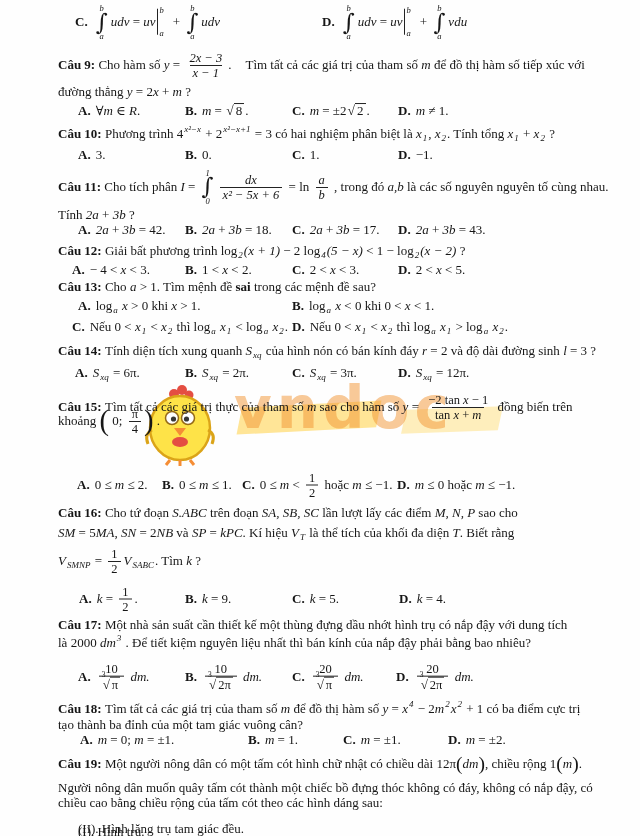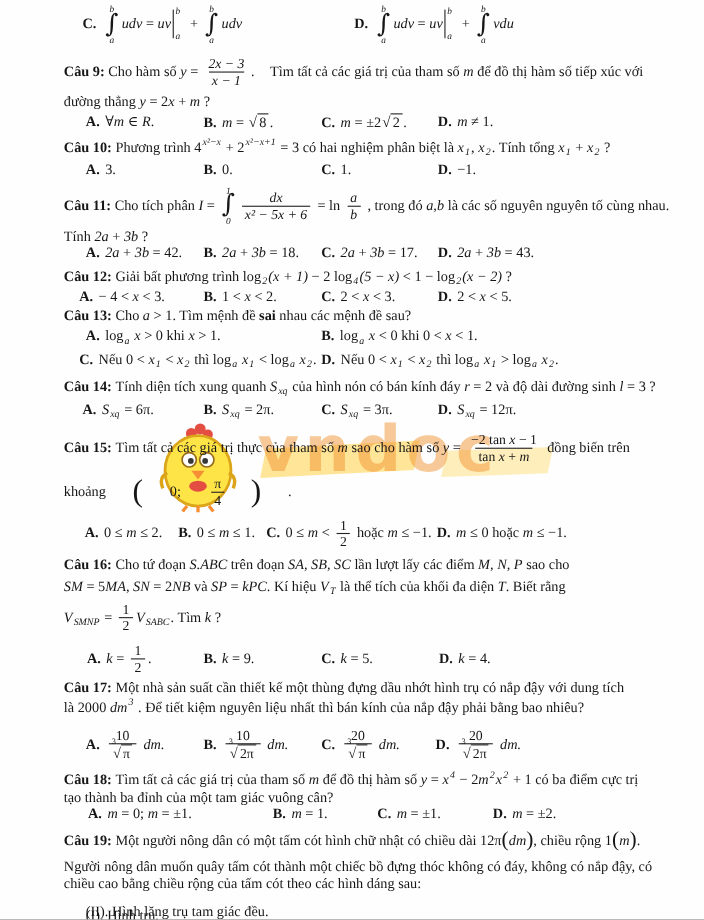--- a/index.html
+++ b/index.html
@@ -101,27 +101,27 @@
       <div class="line" style="top: 48px; height: 34px; left: 58px;"><span class="bld">Câu 9: </span><span class="t">Cho hàm số </span><span class="mth">y</span><span class="t"> = </span><span class="frac"><span class="num"><span class="mth">2x − 3</span></span><span class="den"><span class="mth">x − 1</span></span></span><span class="t">.</span><span class="" style="display: inline-block; width: 14px;"></span><span class="t">Tìm tất cả các giá trị của tham số </span><span class="mth">m</span><span class="t"> để đồ thị hàm số tiếp xúc với</span></div>
       <div class="line" style="top: 84px; height: 16px; left: 58px;"><span class="t">đường thẳng </span><span class="mth">y</span><span class="t"> = 2</span><span class="mth">x</span><span class="t"> + </span><span class="mth">m</span><span class="t"> ?</span></div>
       <div class="line optrow" style="top: 100px; height: 22px;"><span class="opt" style="left: 78px;"><span class="bld olbl">A.</span><span class="mth">∀m</span><span class="t"> ∈ </span><span class="mth">R</span><span class="t">.</span></span><span class="opt" style="left: 185px;"><span class="bld olbl">B.</span><span class="mth">m</span><span class="t"> = </span><span class="rad"><span class="rsg">√</span><span class="rbd">8</span></span><span class="t">.</span></span><span class="opt" style="left: 292px;"><span class="bld olbl">C.</span><span class="mth">m</span><span class="t"> = ±2</span><span class="rad"><span class="rsg">√</span><span class="rbd">2</span></span><span class="t">.</span></span><span class="opt" style="left: 398px;"><span class="bld olbl">D.</span><span class="mth">m</span><span class="t"> ≠ 1.</span></span></div>
       <div class="line" style="top: 123px; height: 22px; left: 58px;"><span class="bld">Câu 10: </span><span class="t">Phương trình 4</span><span class="su">x²−x</span><span class="t"> + 2</span><span class="su">x²−x+1</span><span class="t"> = 3 có hai nghiệm phân biệt là </span><span class="mth">x</span><span class="sb">1</span><span class="t">, </span><span class="mth">x</span><span class="sb">2</span><span class="t">. Tính tổng </span><span class="mth">x</span><span class="sb">1</span><span class="t"> + </span><span class="mth">x</span><span class="sb">2</span><span class="t"> ?</span></div>
       <div class="line optrow" style="top: 148px; height: 14px;"><span class="opt" style="left: 78px;"><span class="bld olbl">A.</span><span class="t">3.</span></span><span class="opt" style="left: 185px;"><span class="bld olbl">B.</span><span class="t">0.</span></span><span class="opt" style="left: 292px;"><span class="bld olbl">C.</span><span class="t">1.</span></span><span class="opt" style="left: 398px;"><span class="bld olbl">D.</span><span class="t">−1.</span></span></div>
       <div class="line" style="top: 166px; height: 42px; left: 58px;"><span class="bld">Câu 11: </span><span class="t">Cho tích phân </span><span class="mth">I</span><span class="t"> = </span><span class="bint"><span class="ilim">1</span><span class="isym">∫</span><span class="ilim">0</span></span><span class="frac"><span class="num"><span class="mth">dx</span></span><span class="den"><span class="mth">x² − 5x + 6</span></span></span><span class="t"> = ln </span><span class="frac"><span class="num"><span class="mth">a</span></span><span class="den"><span class="mth">b</span></span></span><span class="t"> , trong đó </span><span class="mth">a,b</span><span class="t"> là các số nguyên nguyên tố cùng nhau.</span></div>
       <div class="line" style="top: 208px; height: 14px; left: 58px;"><span class="t">Tính </span><span class="mth">2a</span><span class="t"> + </span><span class="mth">3b</span><span class="t"> ?</span></div>
       <div class="line optrow" style="top: 223px; height: 14px;"><span class="opt" style="left: 78px;"><span class="bld olbl">A.</span><span class="mth">2a</span><span class="t"> + </span><span class="mth">3b</span><span class="t"> = 42.</span></span><span class="opt" style="left: 185px;"><span class="bld olbl">B.</span><span class="mth">2a</span><span class="t"> + </span><span class="mth">3b</span><span class="t"> = 18.</span></span><span class="opt" style="left: 292px;"><span class="bld olbl">C.</span><span class="mth">2a</span><span class="t"> + </span><span class="mth">3b</span><span class="t"> = 17.</span></span><span class="opt" style="left: 398px;"><span class="bld olbl">D.</span><span class="mth">2a</span><span class="t"> + </span><span class="mth">3b</span><span class="t"> = 43.</span></span></div>
       <div class="line" style="top: 243px; height: 17px; left: 58px;"><span class="bld">Câu 12: </span><span class="t">Giải bất phương trình log</span><span class="sb">2</span><span class="mth">(x + 1)</span><span class="t"> − 2 log</span><span class="sb">4</span><span class="mth">(5 − x)</span><span class="t"> &lt; 1 − log</span><span class="sb">2</span><span class="mth">(x − 2)</span><span class="t"> ?</span></div>
       <div class="line optrow" style="top: 263px; height: 14px;"><span class="opt" style="left: 72px;"><span class="bld olbl">A.</span><span class="t">− 4 &lt; </span><span class="mth">x</span><span class="t"> &lt; 3.</span></span><span class="opt" style="left: 185px;"><span class="bld olbl">B.</span><span class="t">1 &lt; </span><span class="mth">x</span><span class="t"> &lt; 2.</span></span><span class="opt" style="left: 292px;"><span class="bld olbl">C.</span><span class="t">2 &lt; </span><span class="mth">x</span><span class="t"> &lt; 3.</span></span><span class="opt" style="left: 398px;"><span class="bld olbl">D.</span><span class="t">2 &lt; </span><span class="mth">x</span><span class="t"> &lt; 5.</span></span></div>
-      <div class="line" style="top: 280px; height: 15px; left: 58px;"><span class="bld">Câu 13: </span><span class="t">Cho </span><span class="mth">a</span><span class="t"> &gt; 1. Tìm mệnh đề </span><span class="bld">sai</span><span class="t"> nhau các mệnh đề sau?</span></div>
+      <div class="line" style="top: 280px; height: 15px; left: 58px;"><span class="bld">Câu 13: </span><span class="t">Cho </span><span class="mth">a</span><span class="t"> &gt; 1. Tìm mệnh đề </span><span class="bld">sai</span><span class="t"> trong các mệnh đề sau?</span></div>
       <div class="line optrow" style="top: 297px; height: 17px;"><span class="opt" style="left: 78px;"><span class="bld olbl">A.</span><span class="t">log</span><span class="sb">a</span><span class="mth"> x</span><span class="t"> &gt; 0 khi </span><span class="mth">x</span><span class="t"> &gt; 1.</span></span><span class="opt" style="left: 292px;"><span class="bld olbl">B.</span><span class="t">log</span><span class="sb">a</span><span class="mth"> x</span><span class="t"> &lt; 0 khi 0 &lt; </span><span class="mth">x</span><span class="t"> &lt; 1.</span></span></div>
       <div class="line optrow" style="top: 316px; height: 21px;"><span class="opt" style="left: 72px;"><span class="bld olbl">C.</span><span class="t">Nếu 0 &lt; </span><span class="mth">x</span><span class="sb">1</span><span class="t"> &lt; </span><span class="mth">x</span><span class="sb">2</span><span class="t"> thì log</span><span class="sb">a</span><span class="mth"> x</span><span class="sb">1</span><span class="t"> &lt; log</span><span class="sb">a</span><span class="mth"> x</span><span class="sb">2</span><span class="t">.</span></span><span class="opt" style="left: 292px;"><span class="bld olbl">D.</span><span class="t">Nếu 0 &lt; </span><span class="mth">x</span><span class="sb">1</span><span class="t"> &lt; </span><span class="mth">x</span><span class="sb">2</span><span class="t"> thì log</span><span class="sb">a</span><span class="mth"> x</span><span class="sb">1</span><span class="t"> &gt; log</span><span class="sb">a</span><span class="mth"> x</span><span class="sb">2</span><span class="t">.</span></span></div>
       <div class="line" style="top: 342px; height: 18px; left: 58px;"><span class="bld">Câu 14: </span><span class="t">Tính diện tích xung quanh </span><span class="mth">S</span><span class="sb">xq</span><span class="t"> của hình nón có bán kính đáy </span><span class="mth">r</span><span class="t"> = 2 và độ dài đường sinh </span><span class="mth">l</span><span class="t"> = 3 ?</span></div>
       <div class="line optrow" style="top: 362px; height: 22px;"><span class="opt" style="left: 75px;"><span class="bld olbl">A.</span><span class="mth">S</span><span class="sb">xq</span><span class="t"> = 6π.</span></span><span class="opt" style="left: 185px;"><span class="bld olbl">B.</span><span class="mth">S</span><span class="sb">xq</span><span class="t"> = 2π.</span></span><span class="opt" style="left: 292px;"><span class="bld olbl">C.</span><span class="mth">S</span><span class="sb">xq</span><span class="t"> = 3π.</span></span><span class="opt" style="left: 398px;"><span class="bld olbl">D.</span><span class="mth">S</span><span class="sb">xq</span><span class="t"> = 12π.</span></span></div>
       <div class="line" style="top: 390px; height: 34px; left: 58px;"><span class="bld">Câu 15: </span><span class="t">Tìm tất cả các giá trị thực của tham số </span><span class="mth">m</span><span class="t"> sao cho hàm số </span><span class="mth">y</span><span class="t"> = </span><span class="frac"><span class="num"><span class="t">−2 tan </span><span class="mth">x</span><span class="t"> − 1</span></span><span class="den"><span class="t">tan </span><span class="mth">x</span><span class="t"> + </span><span class="mth">m</span></span></span><span class="t"> đồng biến trên</span></div>
-      <div class="line" style="top: 431px; height: 32px; left: 58px; gap: 21px;"><span class="t">khoảng </span><span class="bpar" style="font-size: 2.2em;">(</span><span class="t"> 0; </span><span class="frac"><span class="num"><span class="t">π</span></span><span class="den"><span class="t">4</span></span></span><span class="bpar" style="font-size: 2.2em;">)</span><span class="t"> .</span></div>
+      <div class="line" style="top: 405px; height: 32px; left: 58px;"><span class="t">khoảng </span><span class="bpar" style="font-size: 2.2em;">(</span><span class="t"> 0; </span><span class="frac"><span class="num"><span class="t">π</span></span><span class="den"><span class="t">4</span></span></span><span class="bpar" style="font-size: 2.2em;">)</span><span class="t"> .</span></div>
       <div class="line optrow" style="top: 468px; height: 34px;"><span class="opt" style="left: 77px;"><span class="bld olbl">A.</span><span class="t">0 ≤ </span><span class="mth">m</span><span class="t"> ≤ 2.</span></span><span class="opt" style="left: 162px;"><span class="bld olbl">B.</span><span class="t">0 ≤ </span><span class="mth">m</span><span class="t"> ≤ 1.</span></span><span class="opt" style="left: 242px;"><span class="bld olbl">C.</span><span class="t">0 ≤ </span><span class="mth">m</span><span class="t"> &lt; </span><span class="frac"><span class="num"><span class="t">1</span></span><span class="den"><span class="t">2</span></span></span><span class="t"> hoặc </span><span class="mth">m</span><span class="t"> ≤ −1.</span></span><span class="opt" style="left: 397px;"><span class="bld olbl">D.</span><span class="mth">m</span><span class="t"> ≤ 0 hoặc </span><span class="mth">m</span><span class="t"> ≤ −1.</span></span></div>
       <div class="line" style="top: 505px; height: 17px; left: 58px; text-align: right;"><span class="bld">Câu 16: </span><span class="t">Cho tứ đoạn </span><span class="mth">S.ABC</span><span class="t"> trên đoạn </span><span class="mth">SA, SB, SC</span><span class="t"> lần lượt lấy các điểm </span><span class="mth">M, N, P</span><span class="t"> sao cho</span></div>
       <div class="line" style="top: 524px; height: 19px; left: 58px;"><span class="mth">SM</span><span class="t"> = 5</span><span class="mth">MA</span><span class="t">, </span><span class="mth">SN</span><span class="t"> = 2</span><span class="mth">NB</span><span class="t"> và </span><span class="mth">SP</span><span class="t"> = </span><span class="mth">kPC</span><span class="t">. Kí hiệu </span><span class="mth">V</span><span class="sb">T</span><span class="t"> là thể tích của khối đa diện </span><span class="mth">T</span><span class="t">. Biết rằng</span></div>
       <div class="line" style="top: 546px; height: 30px; left: 58px;"><span class="mth">V</span><span class="sb">SMNP</span><span class="t"> = </span><span class="frac"><span class="num"><span class="t">1</span></span><span class="den"><span class="t">2</span></span></span><span class="mth">V</span><span class="sb">SABC</span><span class="t">. Tìm </span><span class="mth">k</span><span class="t"> ?</span></div>
       <div class="line optrow" style="top: 582px; height: 34px;"><span class="opt" style="left: 79px;"><span class="bld olbl">A.</span><span class="mth">k</span><span class="t"> = </span><span class="frac"><span class="num"><span class="t">1</span></span><span class="den"><span class="t">2</span></span></span><span class="t">.</span></span><span class="opt" style="left: 185px;"><span class="bld olbl">B.</span><span class="mth">k</span><span class="t"> = 9.</span></span><span class="opt" style="left: 292px;"><span class="bld olbl">C.</span><span class="mth">k</span><span class="t"> = 5.</span></span><span class="opt" style="left: 399px;"><span class="bld olbl">D.</span><span class="mth">k</span><span class="t"> = 4.</span></span></div>
       <div class="line" style="top: 617px; height: 17px; left: 58px;"><span class="bld">Câu 17: </span><span class="t">Một nhà sản suất cần thiết kế một thùng đựng dầu nhớt hình trụ có nắp đậy với dung tích</span></div>
       <div class="line" style="top: 635px; height: 17px; left: 58px;"><span class="t">là 2000 </span><span class="mth">dm</span><span class="su">3</span><span class="t"> . Để tiết kiệm nguyên liệu nhất thì bán kính của nắp đậy phải bằng bao nhiêu?</span></div>
       <div class="line optrow" style="top: 658px; height: 38px;"><span class="opt" style="left: 78px;"><span class="bld olbl">A.</span><span class="frac"><span class="num"><span class="t">10</span></span><span class="den"><span class="rad"><span class="rdeg">3</span><span class="rsg">√</span><span class="rbd">π</span></span></span></span><span class="mth"> dm.</span></span><span class="opt" style="left: 185px;"><span class="bld olbl">B.</span><span class="frac"><span class="num"><span class="t">10</span></span><span class="den"><span class="rad"><span class="rdeg">3</span><span class="rsg">√</span><span class="rbd">2π</span></span></span></span><span class="mth"> dm.</span></span><span class="opt" style="left: 292px;"><span class="bld olbl">C.</span><span class="frac"><span class="num"><span class="t">20</span></span><span class="den"><span class="rad"><span class="rdeg">3</span><span class="rsg">√</span><span class="rbd">π</span></span></span></span><span class="mth"> dm.</span></span><span class="opt" style="left: 396px;"><span class="bld olbl">D.</span><span class="frac"><span class="num"><span class="t">20</span></span><span class="den"><span class="rad"><span class="rdeg">3</span><span class="rsg">√</span><span class="rbd">2π</span></span></span></span><span class="mth"> dm.</span></span></div>
       <div class="line" style="top: 699px; height: 20px; left: 58px;"><span class="bld">Câu 18: </span><span class="t">Tìm tất cả các giá trị của tham số </span><span class="mth">m</span><span class="t"> để đồ thị hàm số </span><span class="mth">y</span><span class="t"> = </span><span class="mth">x</span><span class="su">4</span><span class="t"> − 2</span><span class="mth">m</span><span class="su">2</span><span class="mth">x</span><span class="su">2</span><span class="t"> + 1 có ba điểm cực trị</span></div>
       <div class="line" style="top: 718px; height: 14px; left: 58px; text-align: center;"><span class="t">tạo thành ba đỉnh của một tam giác vuông cân?</span></div>

